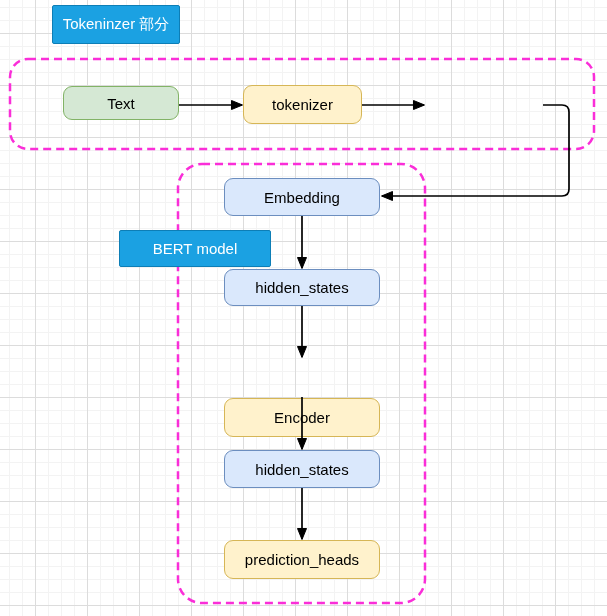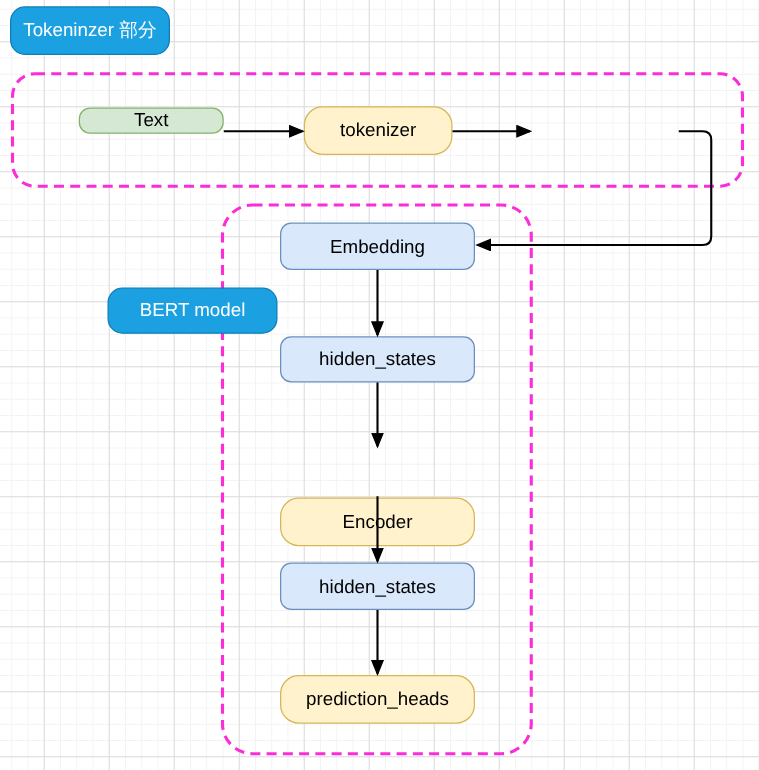--- a/index.html
+++ b/index.html
@@ -24,51 +24,51 @@
   .node{
     position:absolute;z-index:2;
     display:flex;align-items:center;justify-content:center;
     border-radius:9px;
     font-size:15px;color:#000;
     box-sizing:border-box;
     border:1.5px solid #000;
     white-space:nowrap;
   }
   .node.green {background:#d5e8d4;border-color:#82b366;}
-  .node.yellow{background:#fff2cc;border-color:#d6b656;border-radius:15px;}
+  .node.yellow{background:#fff2cc;border-color:#d6b656;}
   .node.red   {background:#f8cecc;border-color:#b85450;}
   .node.blue  {background:#dae8fc;border-color:#6c8ebf;}
   .chip{
     position:absolute;z-index:4;
     display:flex;align-items:center;justify-content:center;
-    background:#1BA1E2;border:1.5px solid #0D7EB6;border-radius:12px;
+    background:#1BA1E2;border:1.5px solid #0D7EB6;border-radius:2px;
     color:#ffffff;font-size:15px;font-weight:500;
-    box-sizing:border-box;white-space:nowrap;
+    box-sizing:border-box;white-space:nowrap;margin-left:44px;
   }
 </style>
 </head>
 <body>
 
 <div class="canvas">
 
   <svg class="layer" width="607" height="616" viewBox="0 0 607 616">
     <rect x="10" y="59" width="584" height="90" rx="18" ry="18" fill="none" stroke="#fa2ed8" stroke-width="2.5" stroke-dasharray="8 5"></rect>
     <rect x="178" y="164" width="247" height="439" rx="24" ry="24" fill="none" stroke="#fa2ed8" stroke-width="2.5" stroke-dasharray="8 5"></rect>
   </svg>
 
   <div class="chip" style="left:8px;top:5px;width:128px;height:39px;">Tokeninzer 部分</div>
 
-  <div class="node green" style="left:63px;top:86px;width:116px;height:21px;">Text</div>
+  <div class="node green" style="left:63px;top:86px;width:116px;height:34px;">Text</div>
 
   <div class="node yellow" style="left:243px;top:85px;width:119px;height:39px;">tokenizer</div>
 
 
   <div class="node blue" style="left:224px;top:178px;width:156px;height:38px;">Embedding</div>
 
-  <div class="chip" style="left:86px;top:230px;width:136px;height:37px;">BERT model</div>
+  <div class="chip" style="left:75px;top:230px;width:152px;height:37px;">BERT model</div>
 
   <div class="node blue" style="left:224px;top:269px;width:156px;height:37px;">hidden_states</div>
 
   <div class="node yellow" style="left:224px;top:358px;width:156px;height:39px;margin-top:40px;">Encoder</div>
 
   <div class="node blue" style="left:224px;top:450px;width:156px;height:38px;">hidden_states</div>
 
   <div class="node yellow" style="left:224px;top:540px;width:156px;height:39px;">prediction_heads</div>
 
   <svg class="layer arrows" width="607" height="616" viewBox="0 0 607 616">

